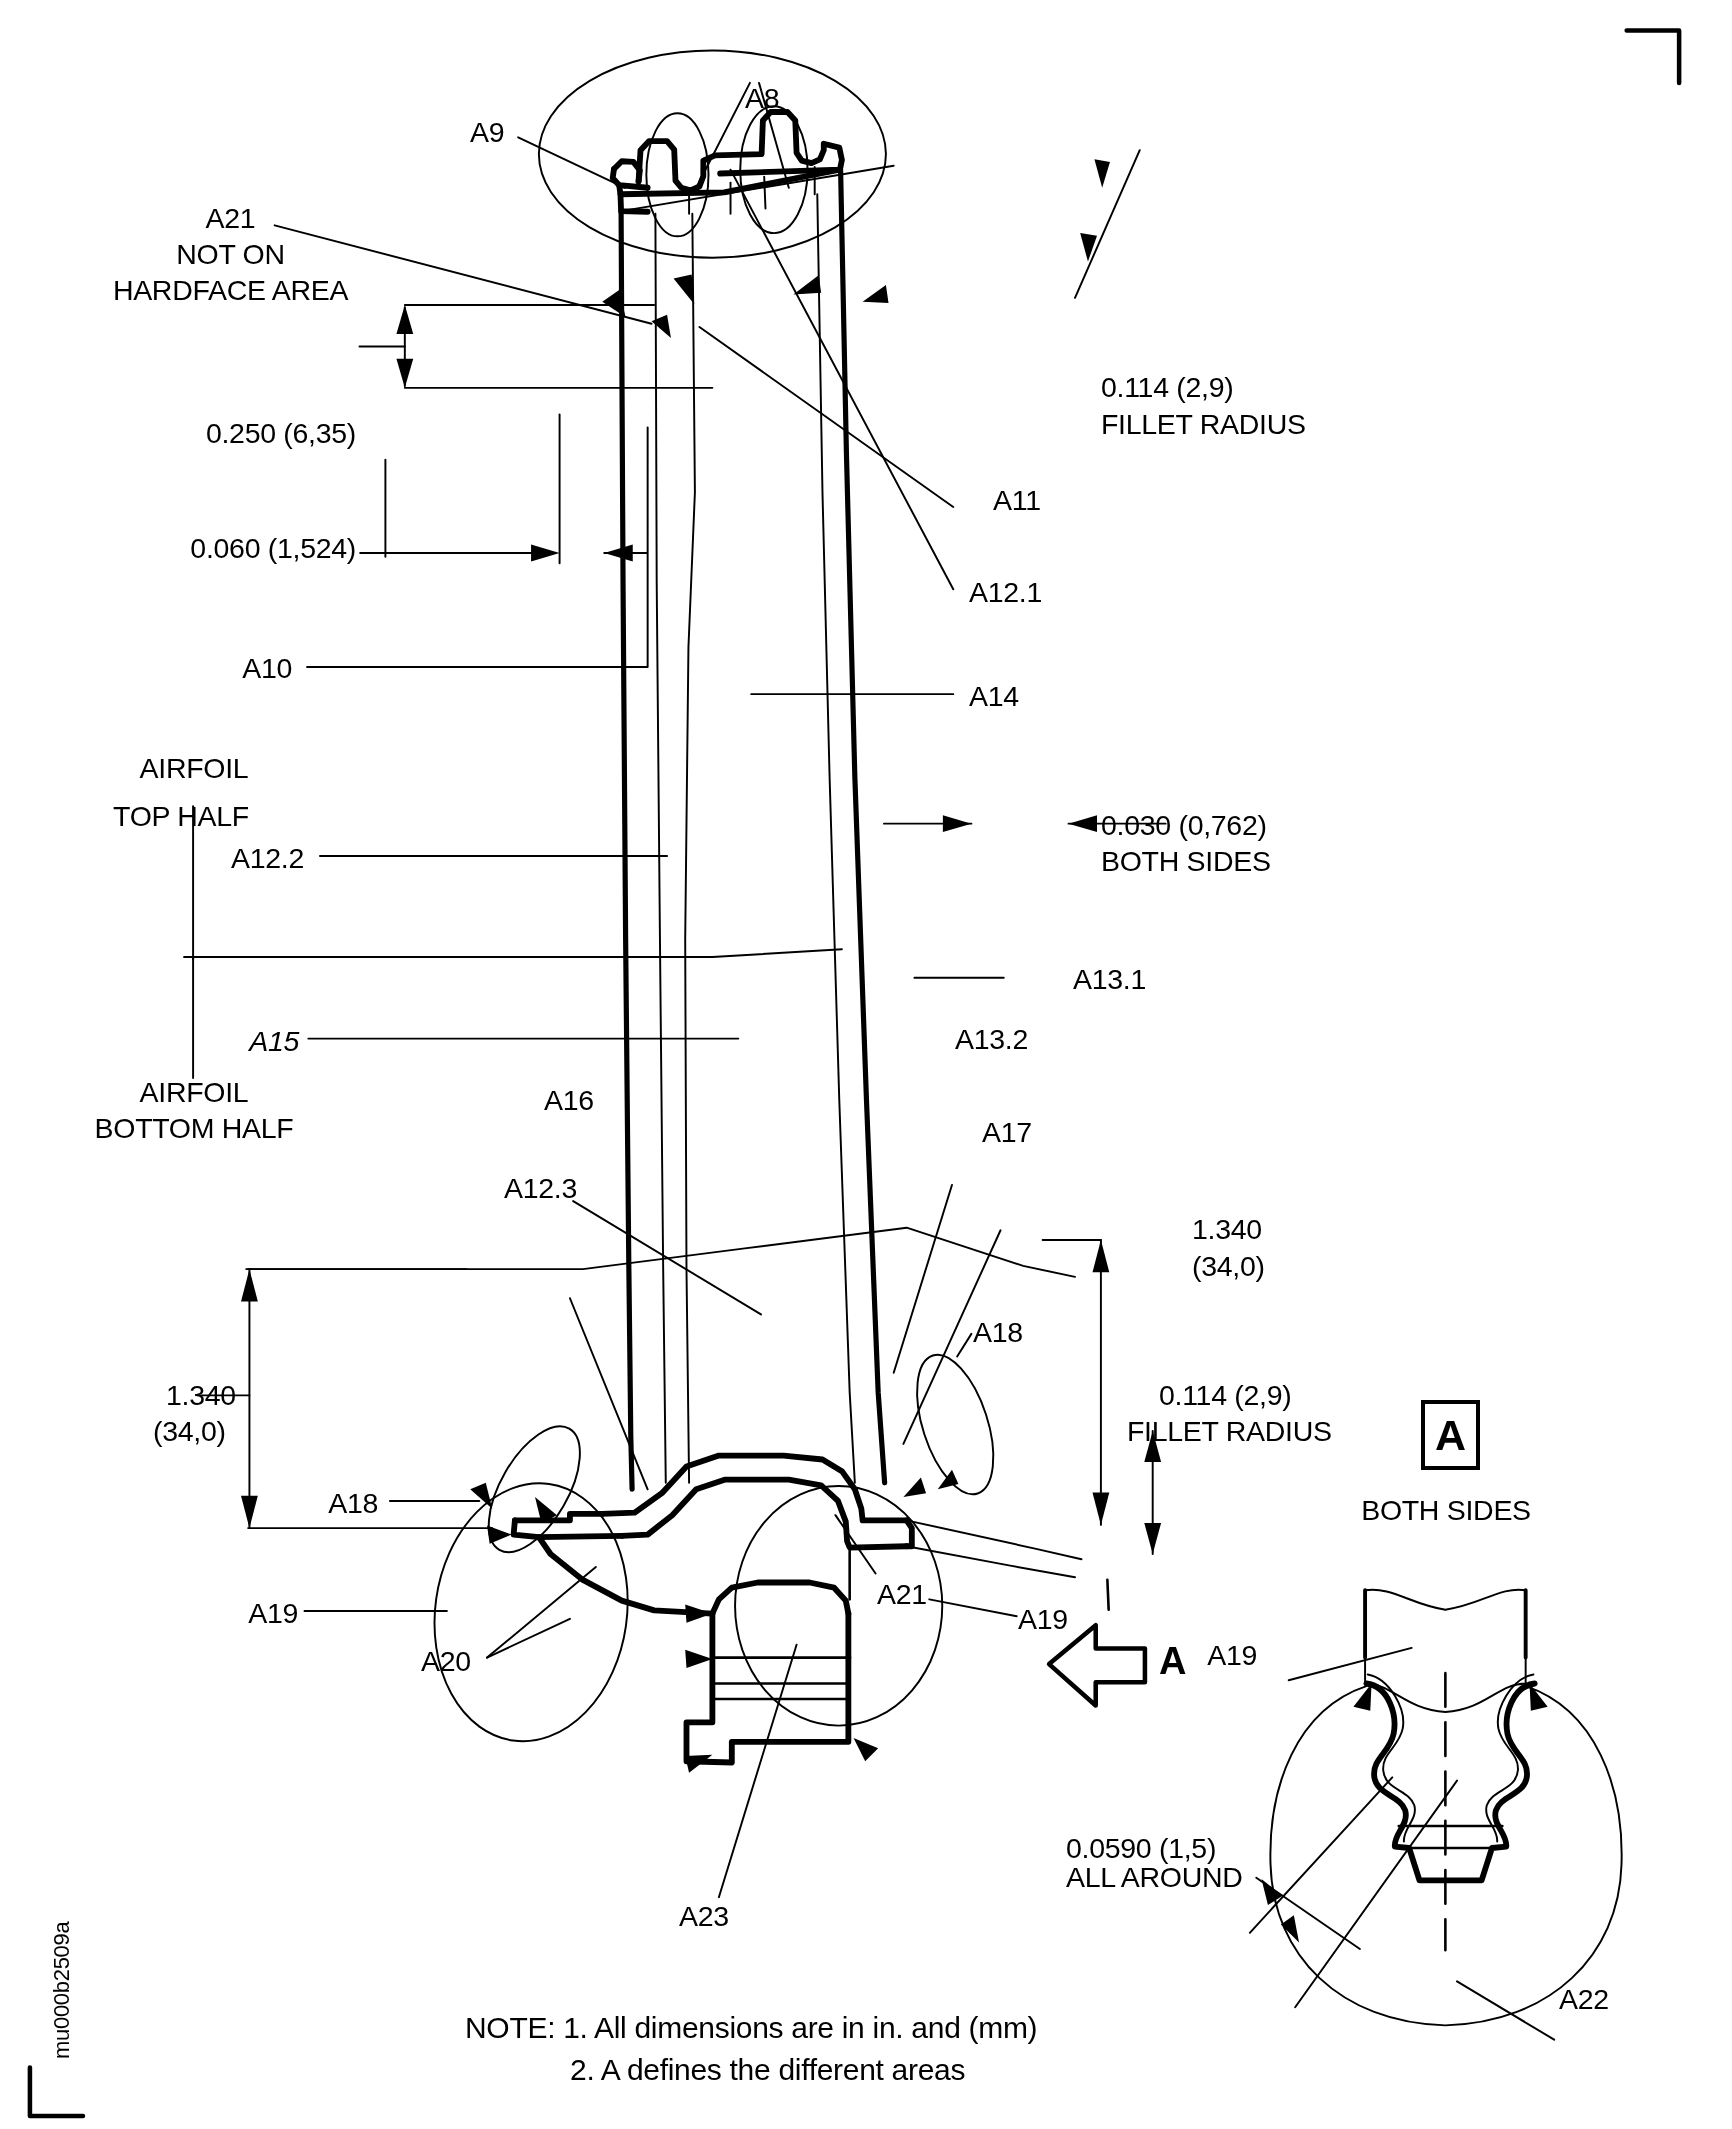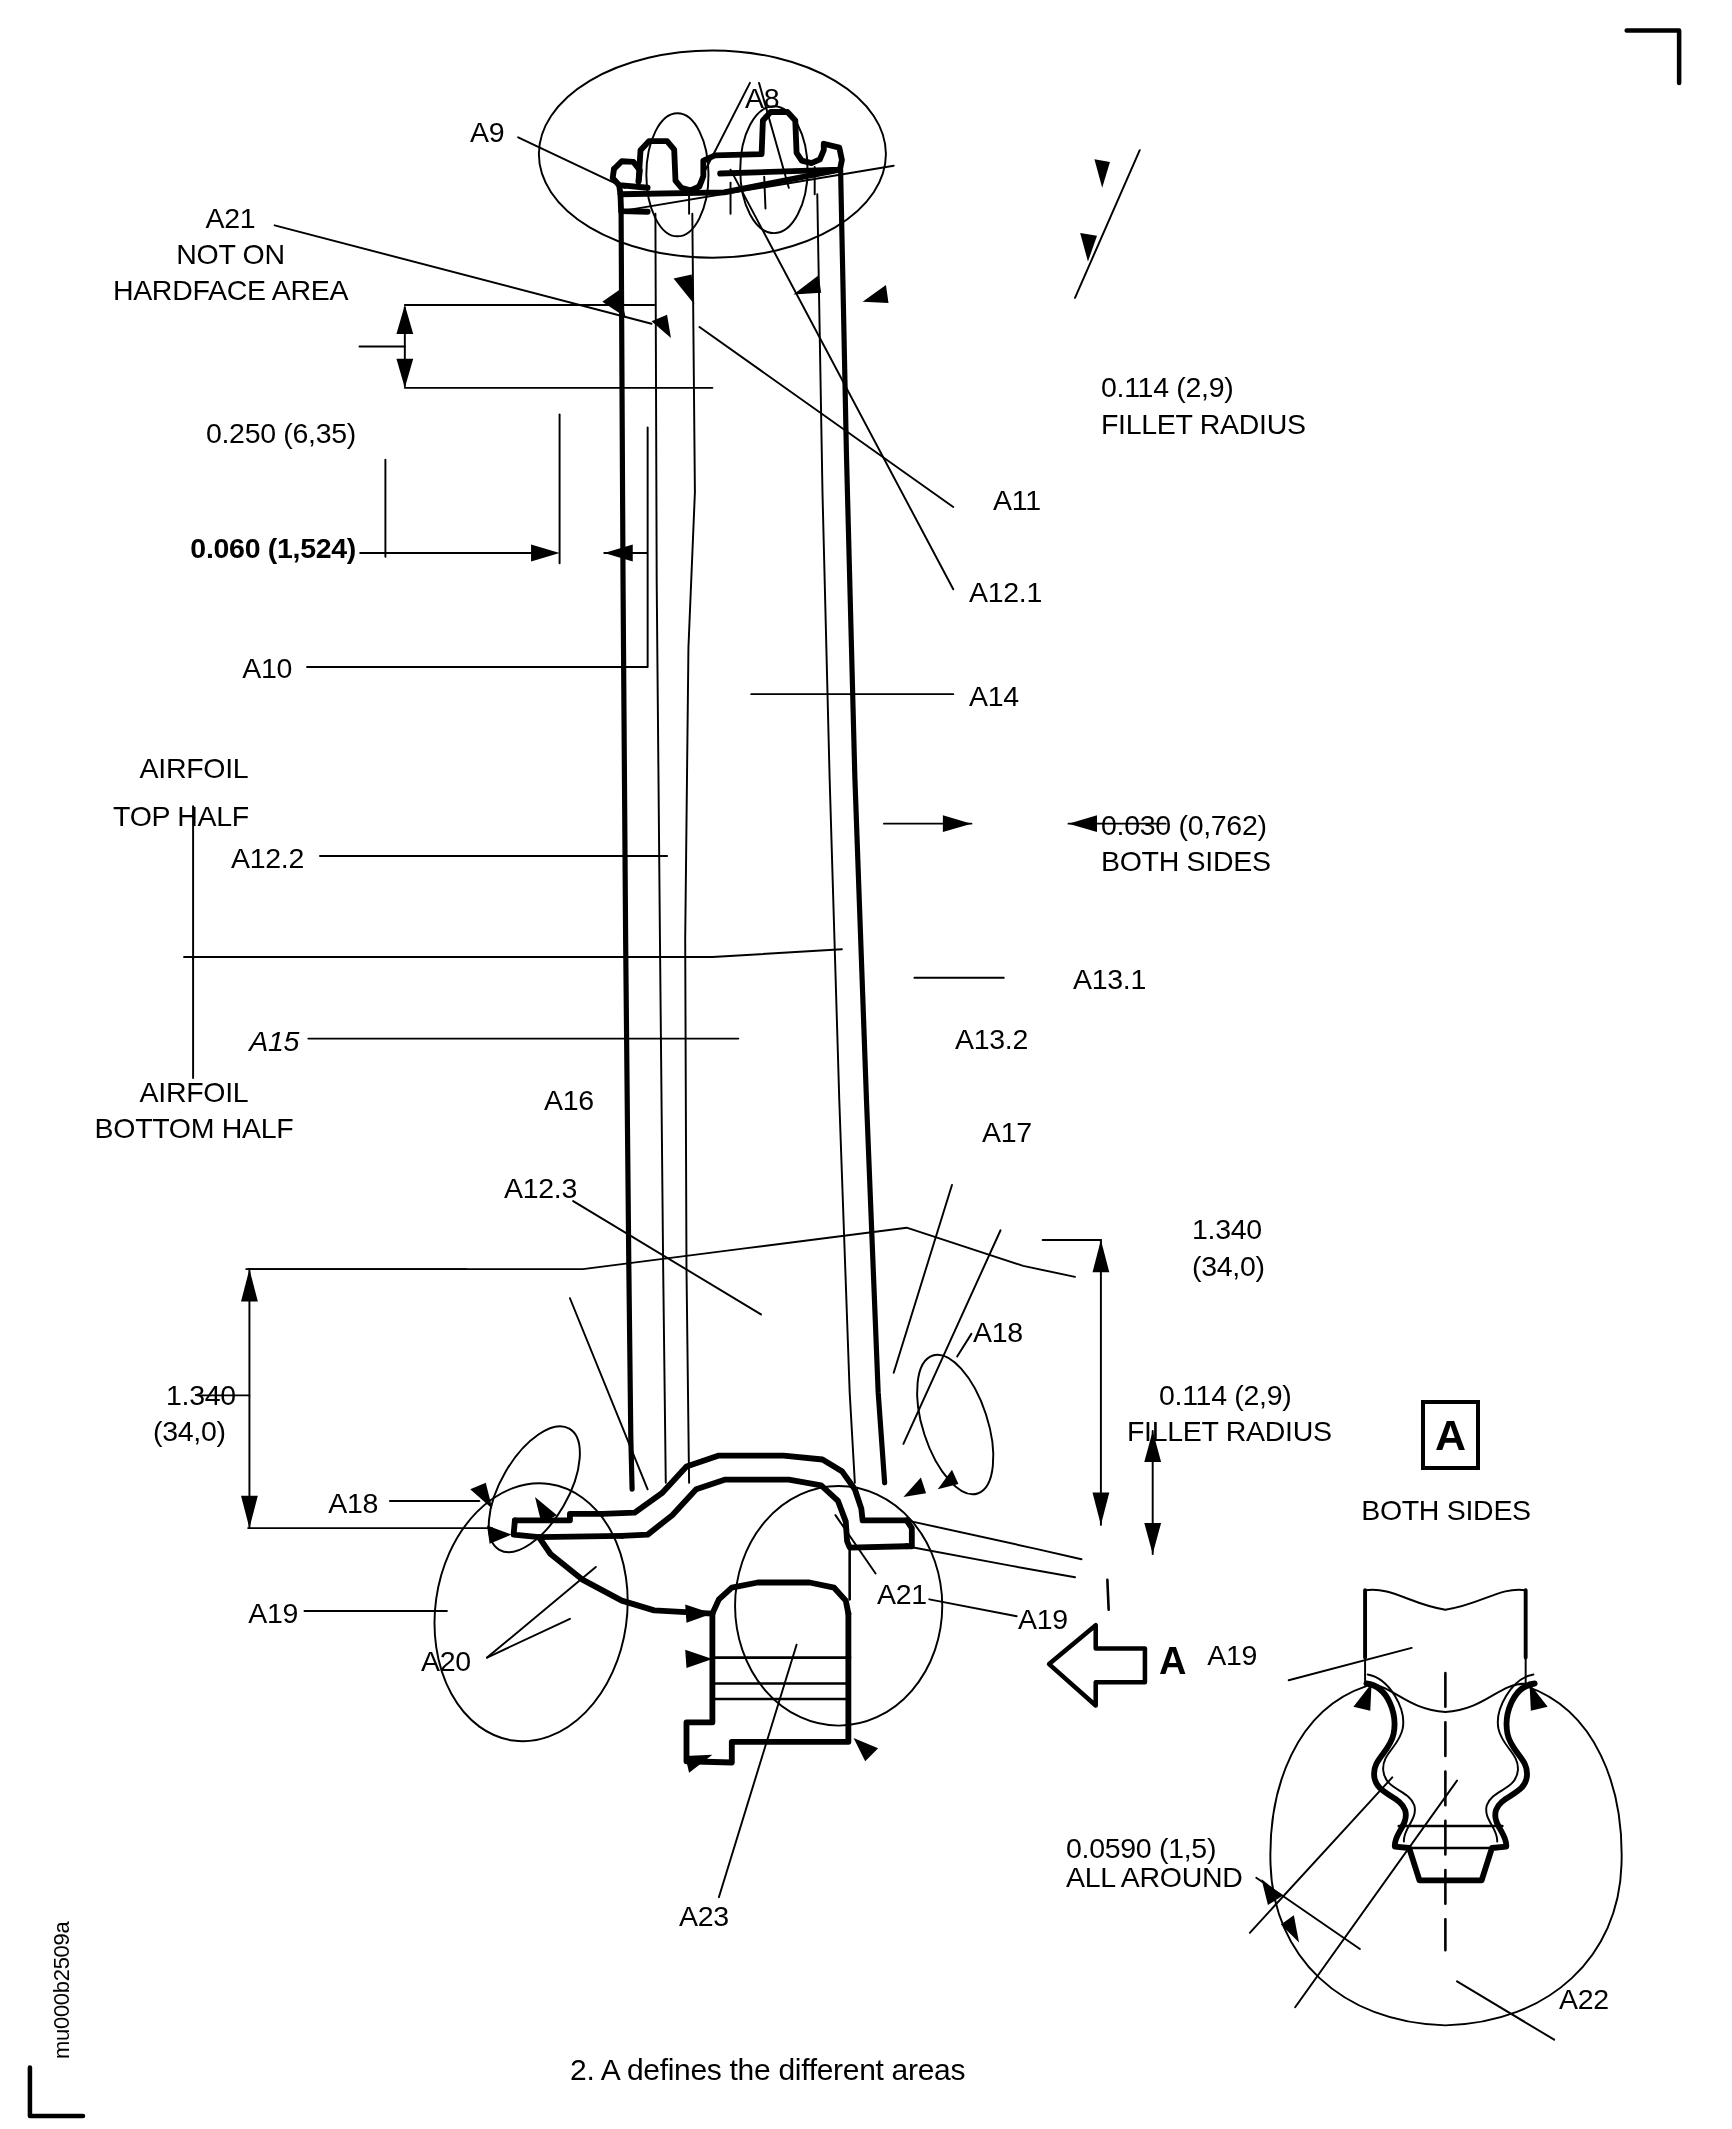--- a/index.html
+++ b/index.html
@@ -323,21 +323,21 @@
 
   <div class="txt lbl center" style="left:75px;top:201px;width:311px;">A21</div>
   <div class="txt lbl center" style="left:75px;top:237px;width:311px;">NOT ON</div>
   <div class="txt lbl center" style="left:75px;top:273px;width:311px;">HARDFACE AREA</div>
 
   <div class="txt dim" style="left:1101px;top:370px;">0.114 (2,9)</div>
   <div class="txt dim" style="left:1101px;top:407px;">FILLET RADIUS</div>
 
   <div class="txt dim right" style="left:84px;top:416px;width:272px;">0.250 (6,35)</div>
 
-  <div class="txt dim right" style="left:84px;top:531px;width:272px;font-weight:bold;">0.060 (1,524)</div>
+  <div class="txt dim right" style="left:84px;top:531px;width:272px;">0.060 (1,524)</div>
 
   <div class="txt lbl" style="left:969px;top:483px;margin-left:24px;">A11</div>
 
   <div class="txt lbl" style="left:969px;top:575px;">A12.1</div>
 
   <div class="txt lbl right" style="left:162px;top:651px;width:130px;">A10</div>
 
   <div class="txt lbl" style="left:969px;top:679px;">A14</div>
 
   <div class="txt lbl center" style="left:84px;top:751px;width:220px;">AIRFOIL</div>
@@ -391,18 +391,19 @@
   <div class="boxA" style="left:1421px;top:1400px;">A</div>
   <div class="txt lbl center" style="left:1269px;top:1493px;width:354px;">BOTH SIDES</div>
 
   <div class="txt lbl right" style="left:1127px;top:1638px;width:130px;">A19</div>
 
   <div class="txt dim" style="left:1066px;top:1831px;">0.0590 (1,5)</div>
   <div class="txt dim" style="left:1066px;top:1812px;margin-top:48px;">ALL AROUND</div>
 
   <div class="txt lbl" style="left:1559px;top:1982px;">A22</div>
 
+  <div class="txt note" style="left:465px;top:2010px;">NOTE: 1. All dimensions are in in. and (mm)</div>
   <div class="txt note" style="left:570px;top:2052px;">2. A defines the different areas</div>
 
   <div class="txt vertical" style="left:49px;top:2059px;">mu000b2509a</div>
 
 </div>
 
 
 </body></html>

